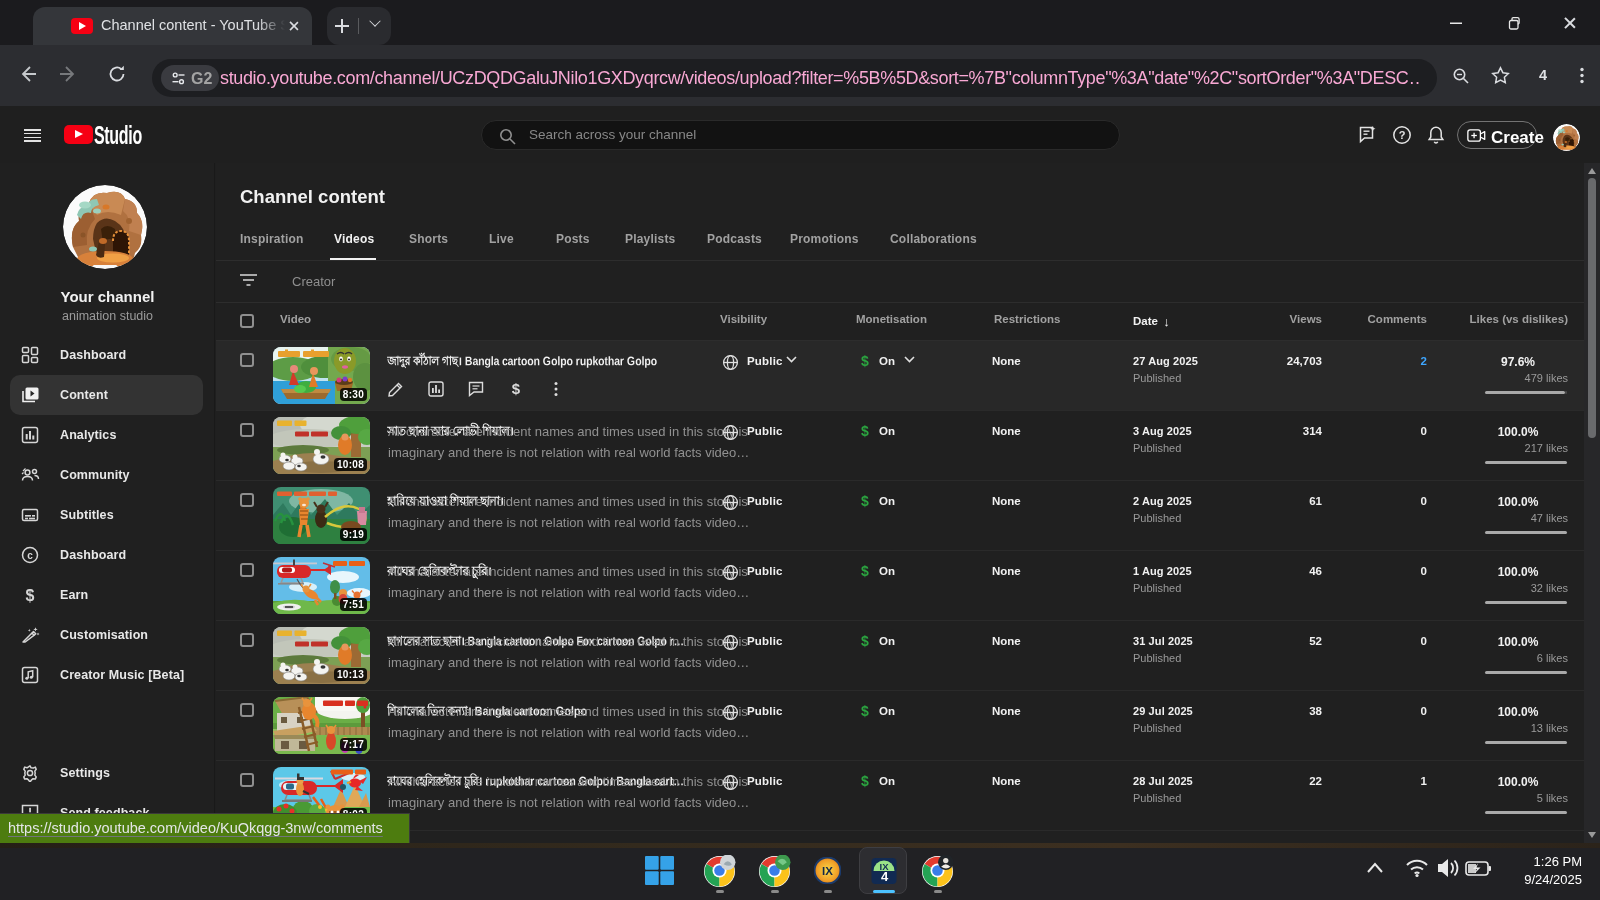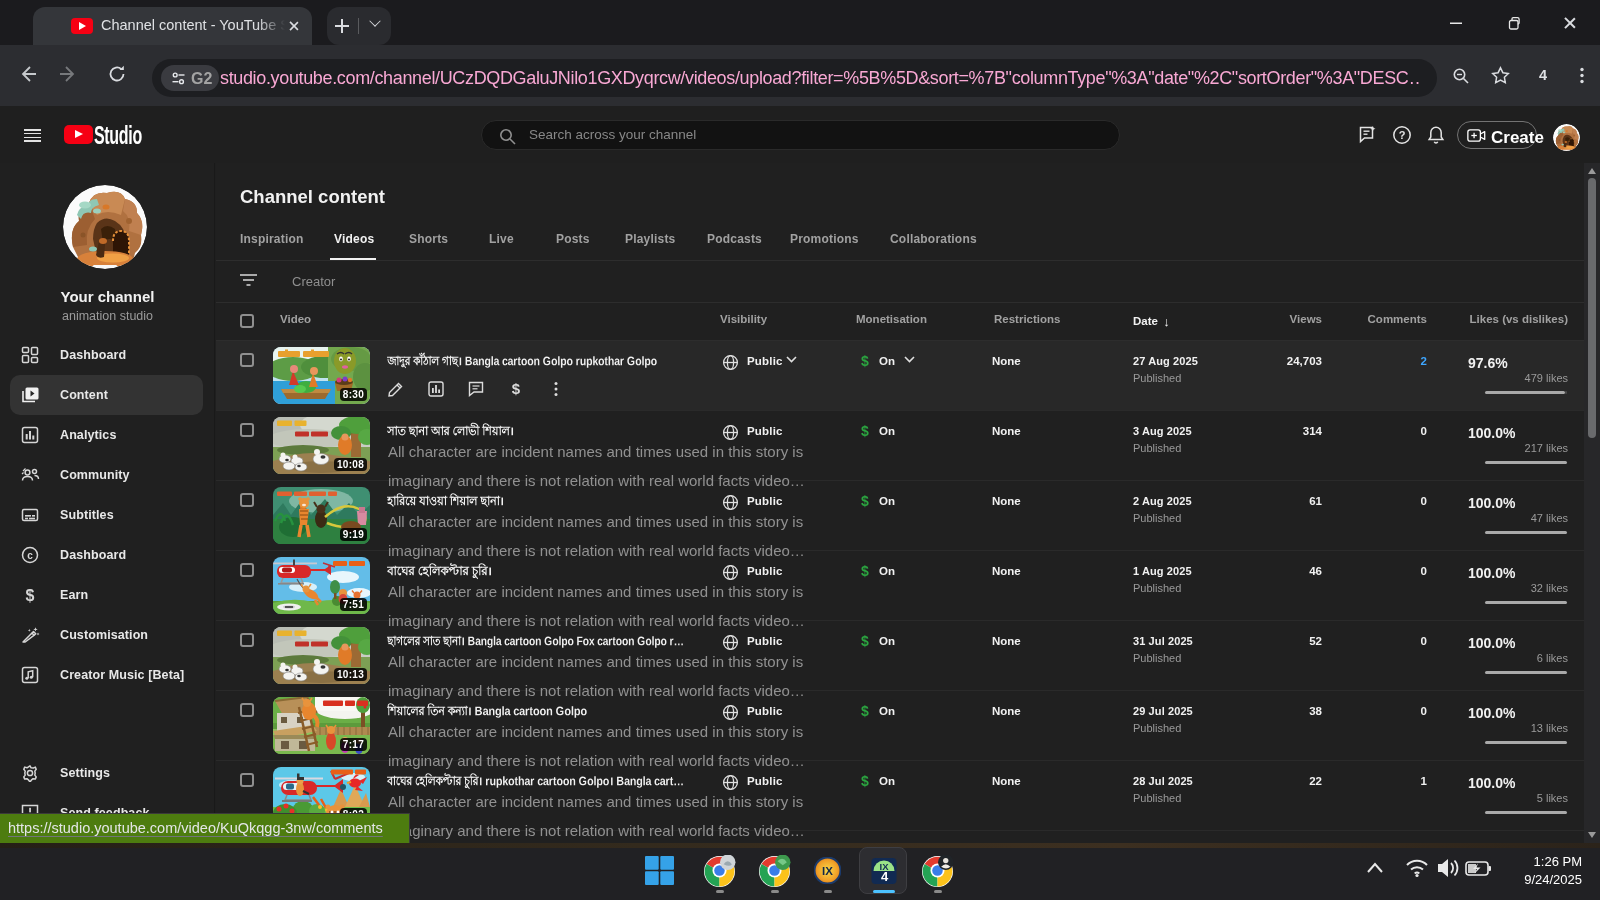--- a/index.html
+++ b/index.html
@@ -58,31 +58,31 @@
 .hr{position:absolute;left:0;width:1368px;height:1px;background:#2d2d2d}
 #filtrow .fl{position:absolute;left:24px;top:110px}
 #filtrow .ft{position:absolute;left:76px;top:111px;font-size:13px;color:#8f8f8f}
 .cbx{position:absolute;width:14px;height:14px;border:2px solid #8f8f8f;border-radius:3px}
 .thh{position:absolute;top:150px;font-size:11.5px;font-weight:bold;color:#a1a1a1;white-space:nowrap}
 .row{position:absolute;left:0;width:1368px;height:70px;border-bottom:1px solid #2a2a2a}
 .row.hov{background:#282828}
 .thumb{position:absolute;left:57px;top:6px;width:97px;height:57px;border-radius:8px;overflow:hidden}
 .dur{position:absolute;right:3px;bottom:3px;background:rgba(0,0,0,.85);color:#fff;font-size:10px;font-weight:bold;padding:1px 3px;border-radius:4px;letter-spacing:.3px}
 .ttl{position:absolute;left:171px;top:11px}
-.desc{position:absolute;left:172px;top:26px;font-size:15px;color:#919191;line-height:29px;letter-spacing:0}
+.desc{position:absolute;left:172px;top:10px;font-size:13px;color:#919191;line-height:21px;letter-spacing:0}
 .vis{position:absolute;left:506px;top:13px}
 .vist{position:absolute;left:531px;top:14px;font-size:11.5px;font-weight:bold;color:#f1f1f1;letter-spacing:.2px}
 .mon{position:absolute;left:645px;top:12px;font-size:14px;font-weight:bold;color:#2ba640}
 .mont{position:absolute;left:663px;top:14px;font-size:11.5px;font-weight:bold;color:#f1f1f1}
 .res{position:absolute;left:776px;top:14px;font-size:11.5px;font-weight:bold;color:#f1f1f1}
 .dat{position:absolute;left:917px;top:14px;font-size:11px;font-weight:bold;color:#f1f1f1;letter-spacing:.1px}
 .pub{position:absolute;left:917px;top:31px;font-size:11px;color:#9b9b9b}
 .vws{position:absolute;left:1006px;top:14px;width:100px;text-align:right;font-size:11.5px;font-weight:bold;color:#f1f1f1}
 .cmt{position:absolute;left:1131px;top:14px;width:80px;text-align:right;font-size:11.5px;font-weight:bold;color:#f1f1f1}
-.lik{position:absolute;left:1252px;top:14px;width:100px;text-align:left;font-size:14px;font-weight:bold;color:#f1f1f1;white-space:nowrap}
+.lik{position:absolute;left:1252px;top:14px;width:100px;text-align:center;font-size:12px;font-weight:bold;color:#f1f1f1;white-space:nowrap}
 .lik2{position:absolute;left:1252px;top:31px;width:100px;text-align:right;font-size:11px;color:#9b9b9b;white-space:nowrap}
 .lbar{position:absolute;left:1269px;top:50px;width:82px;height:2.5px;background:#a9a9a9;border-radius:2px}
 .acticons{position:absolute;left:172px;top:40px;display:flex;gap:24px}
 
 #sbar{position:absolute;left:1584px;top:163px;width:16px;height:680px;background:#272729}
 #sbthumb{position:absolute;left:4px;top:15px;width:8px;height:260px;background:#696a6c;border-radius:4px}
 
 #statusbar{position:absolute;left:0;top:813px;width:410px;height:30px;background:#4d7c0f;border-top:1px solid #3a3a3a;border-right:1px solid #3a3a3a;color:#e4e6e8;font-size:14.5px;line-height:29px;padding-left:8px;text-decoration:underline;text-underline-offset:3px;text-decoration-thickness:1px;text-decoration-color:#71767b}
 
 #wallstrip{position:absolute;left:0;top:843px;width:1600px;height:5px;background:linear-gradient(90deg,#251f16,#332a1d 40%,#3c2f20 70%,#2b231a)}

